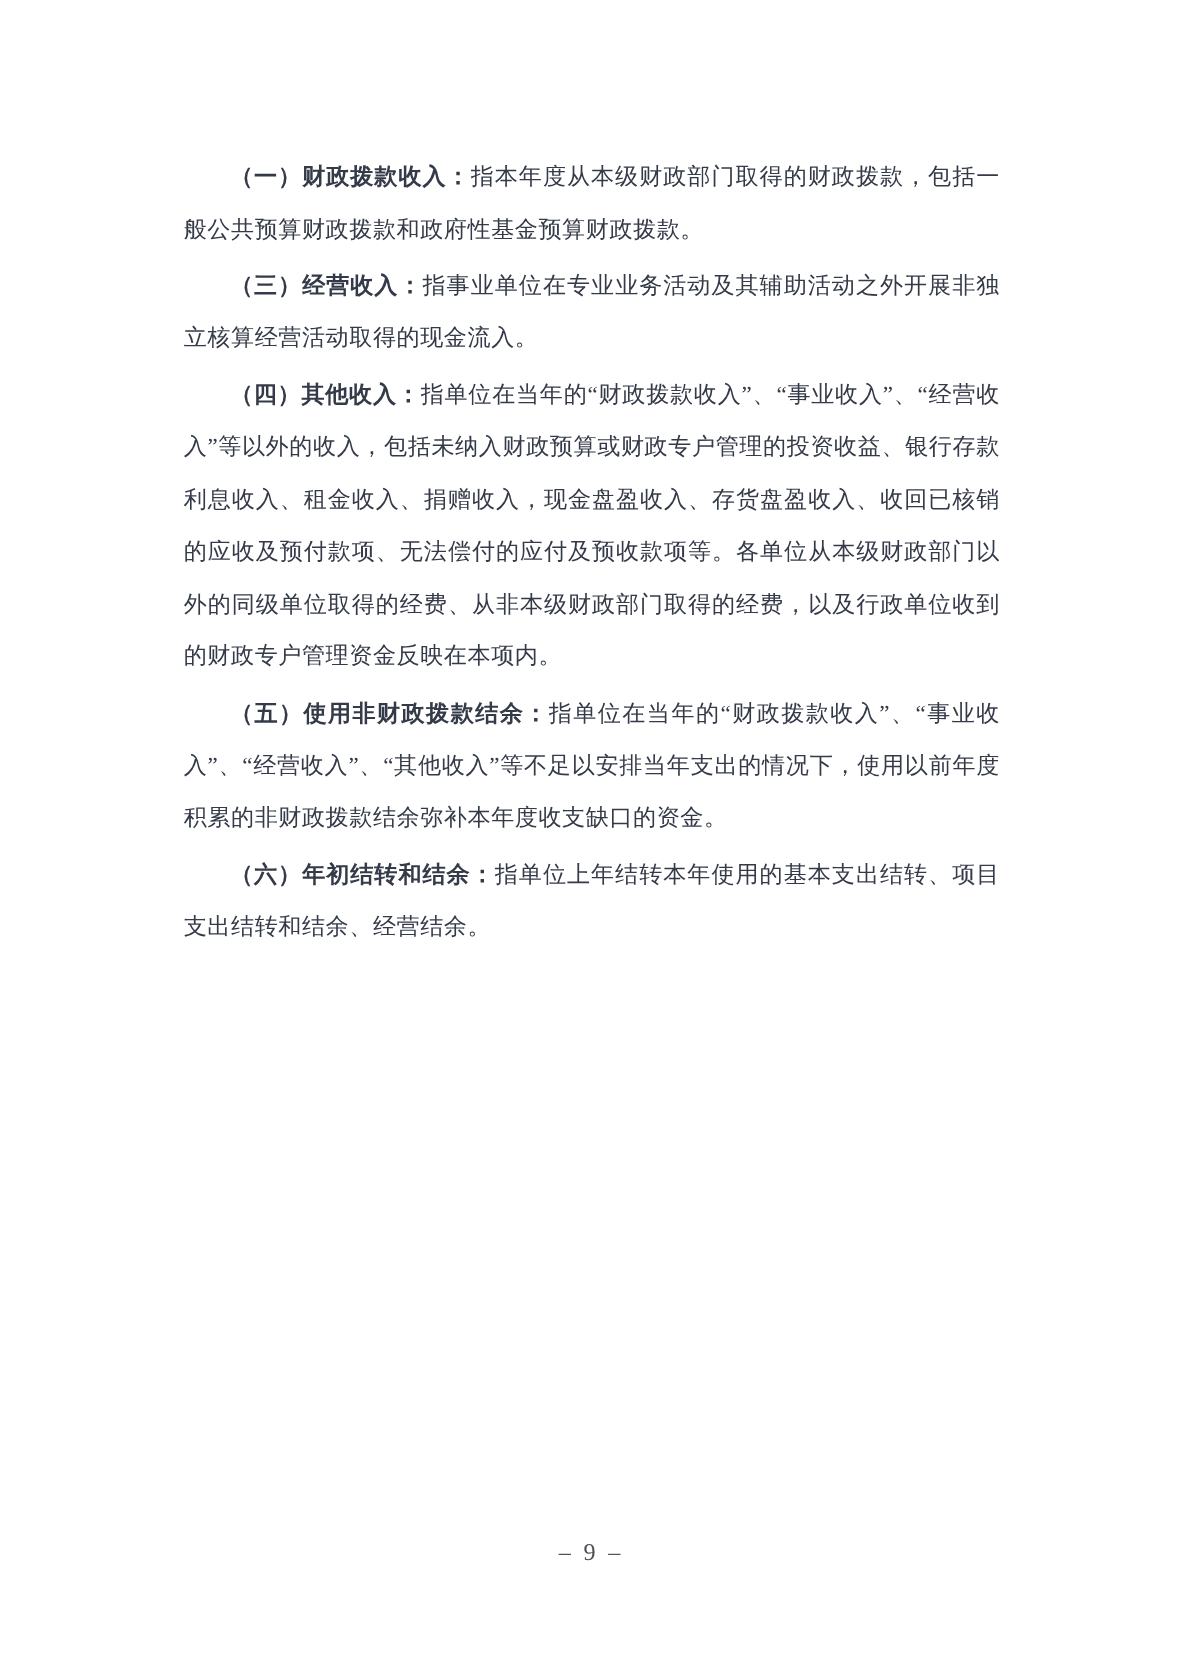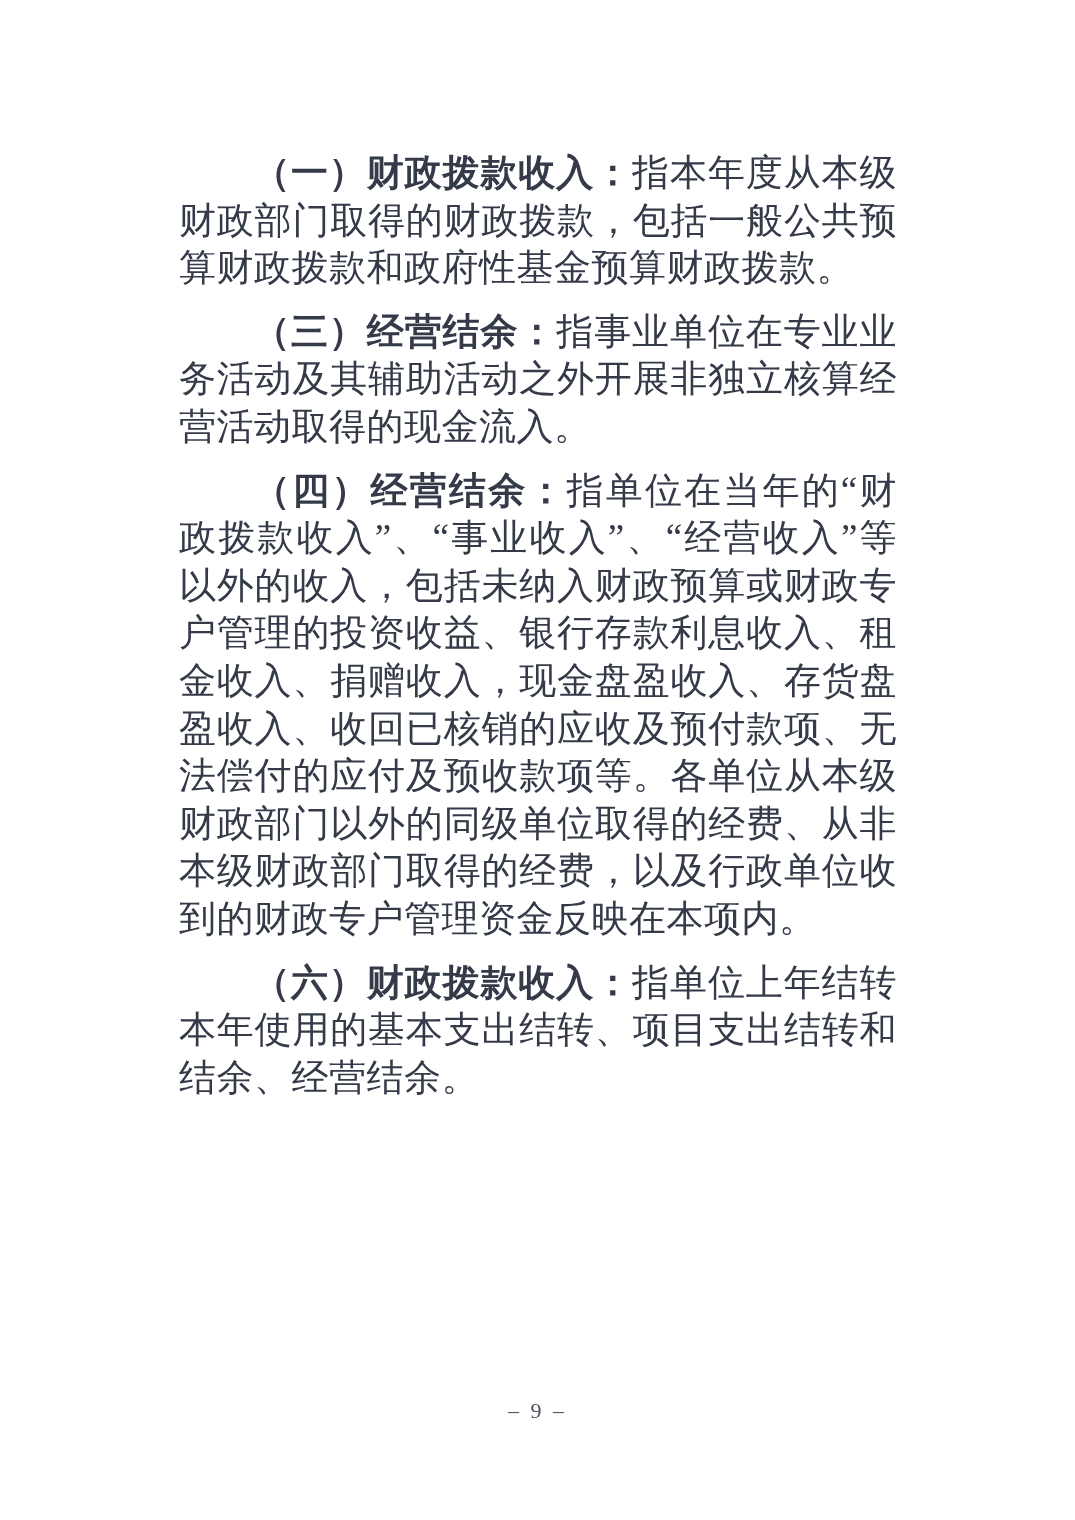--- a/index.html
+++ b/index.html
@@ -15,22 +15,22 @@
     box-sizing: border-box;
     padding: 133px 162px 0 163px;
     font-family: "Liberation Serif", "DejaVu Serif", serif;
     color: #343a48;
     overflow: hidden;
   }
   .content {
     width: 750px;
   }
   p.para {
-    margin: 16px;
-    font-size: 37px;
+    margin: 4px;
+    font-size: 21px;
     line-height: 47.6px;
     text-align: justify;
     text-justify: inter-ideograph;
     text-indent: 2em;
     word-break: break-all;
     letter-spacing: 0.5px;
   }
   .para-label {
     font-weight: 700;
   }
@@ -48,24 +48,25 @@
 </style>
 </head>
 <body>
 
 <div class="page" style="color: rgb(52, 58, 72); background: rgb(255, 255, 255);">
   <div class="content">
 
     <p class="para"><span class="para-label">（一）财政拨款收入：</span><span>指本年度从本级财政部门取得的财政拨款，包括一般公共预算财政拨款和政府性基金预算财政拨款。</span></p>
 
 
-    <p class="para"><span class="para-label">（三）经营结余：</span><span>指事业单位在专业业务活动及其辅助活动之外开展非独立核算经营活动取得的现金流入。</span></p>
+    <p class="para"><span class="para-label">（三）经营收入：</span><span>指事业单位在专业业务活动及其辅助活动之外开展非独立核算经营活动取得的现金流入。</span></p>
 
-    <p class="para"><span class="para-label">（四）经营结余：</span><span>指单位在当年的“财政拨款收入”、“事业收入”、“经营收入”等以外的收入，包括未纳入财政预算或财政专户管理的投资收益、银行存款利息收入、租金收入、捐赠收入，现金盘盈收入、存货盘盈收入、收回已核销的应收及预付款项、无法偿付的应付及预收款项等。各单位从本级财政部门以外的同级单位取得的经费、从非本级财政部门取得的经费，以及行政单位收到的财政专户管理资金反映在本项内。</span></p>
+    <p class="para"><span class="para-label">（四）其他收入：</span><span>指单位在当年的“财政拨款收入”、“事业收入”、“经营收入”等以外的收入，包括未纳入财政预算或财政专户管理的投资收益、银行存款利息收入、租金收入、捐赠收入，现金盘盈收入、存货盘盈收入、收回已核销的应收及预付款项、无法偿付的应付及预收款项等。各单位从本级财政部门以外的同级单位取得的经费、从非本级财政部门取得的经费，以及行政单位收到的财政专户管理资金反映在本项内。</span></p>
 
+    <p class="para"><span class="para-label">（五）使用非财政拨款结余：</span><span>指单位在当年的“财政拨款收入”、“事业收入”、“经营收入”、“其他收入”等不足以安排当年支出的情况下，使用以前年度积累的非财政拨款结余弥补本年度收支缺口的资金。</span></p>
 
-    <p class="para"><span class="para-label">（六）财政拨款收入：</span><span>指单位上年结转本年使用的基本支出结转、项目支出结转和结余、经营结余。</span></p>
+    <p class="para"><span class="para-label">（六）年初结转和结余：</span><span>指单位上年结转本年使用的基本支出结转、项目支出结转和结余、经营结余。</span></p>
 
 
   </div>
 
   <div class="page-number">– 9 –</div>
 </div>
 
 </body></html>

